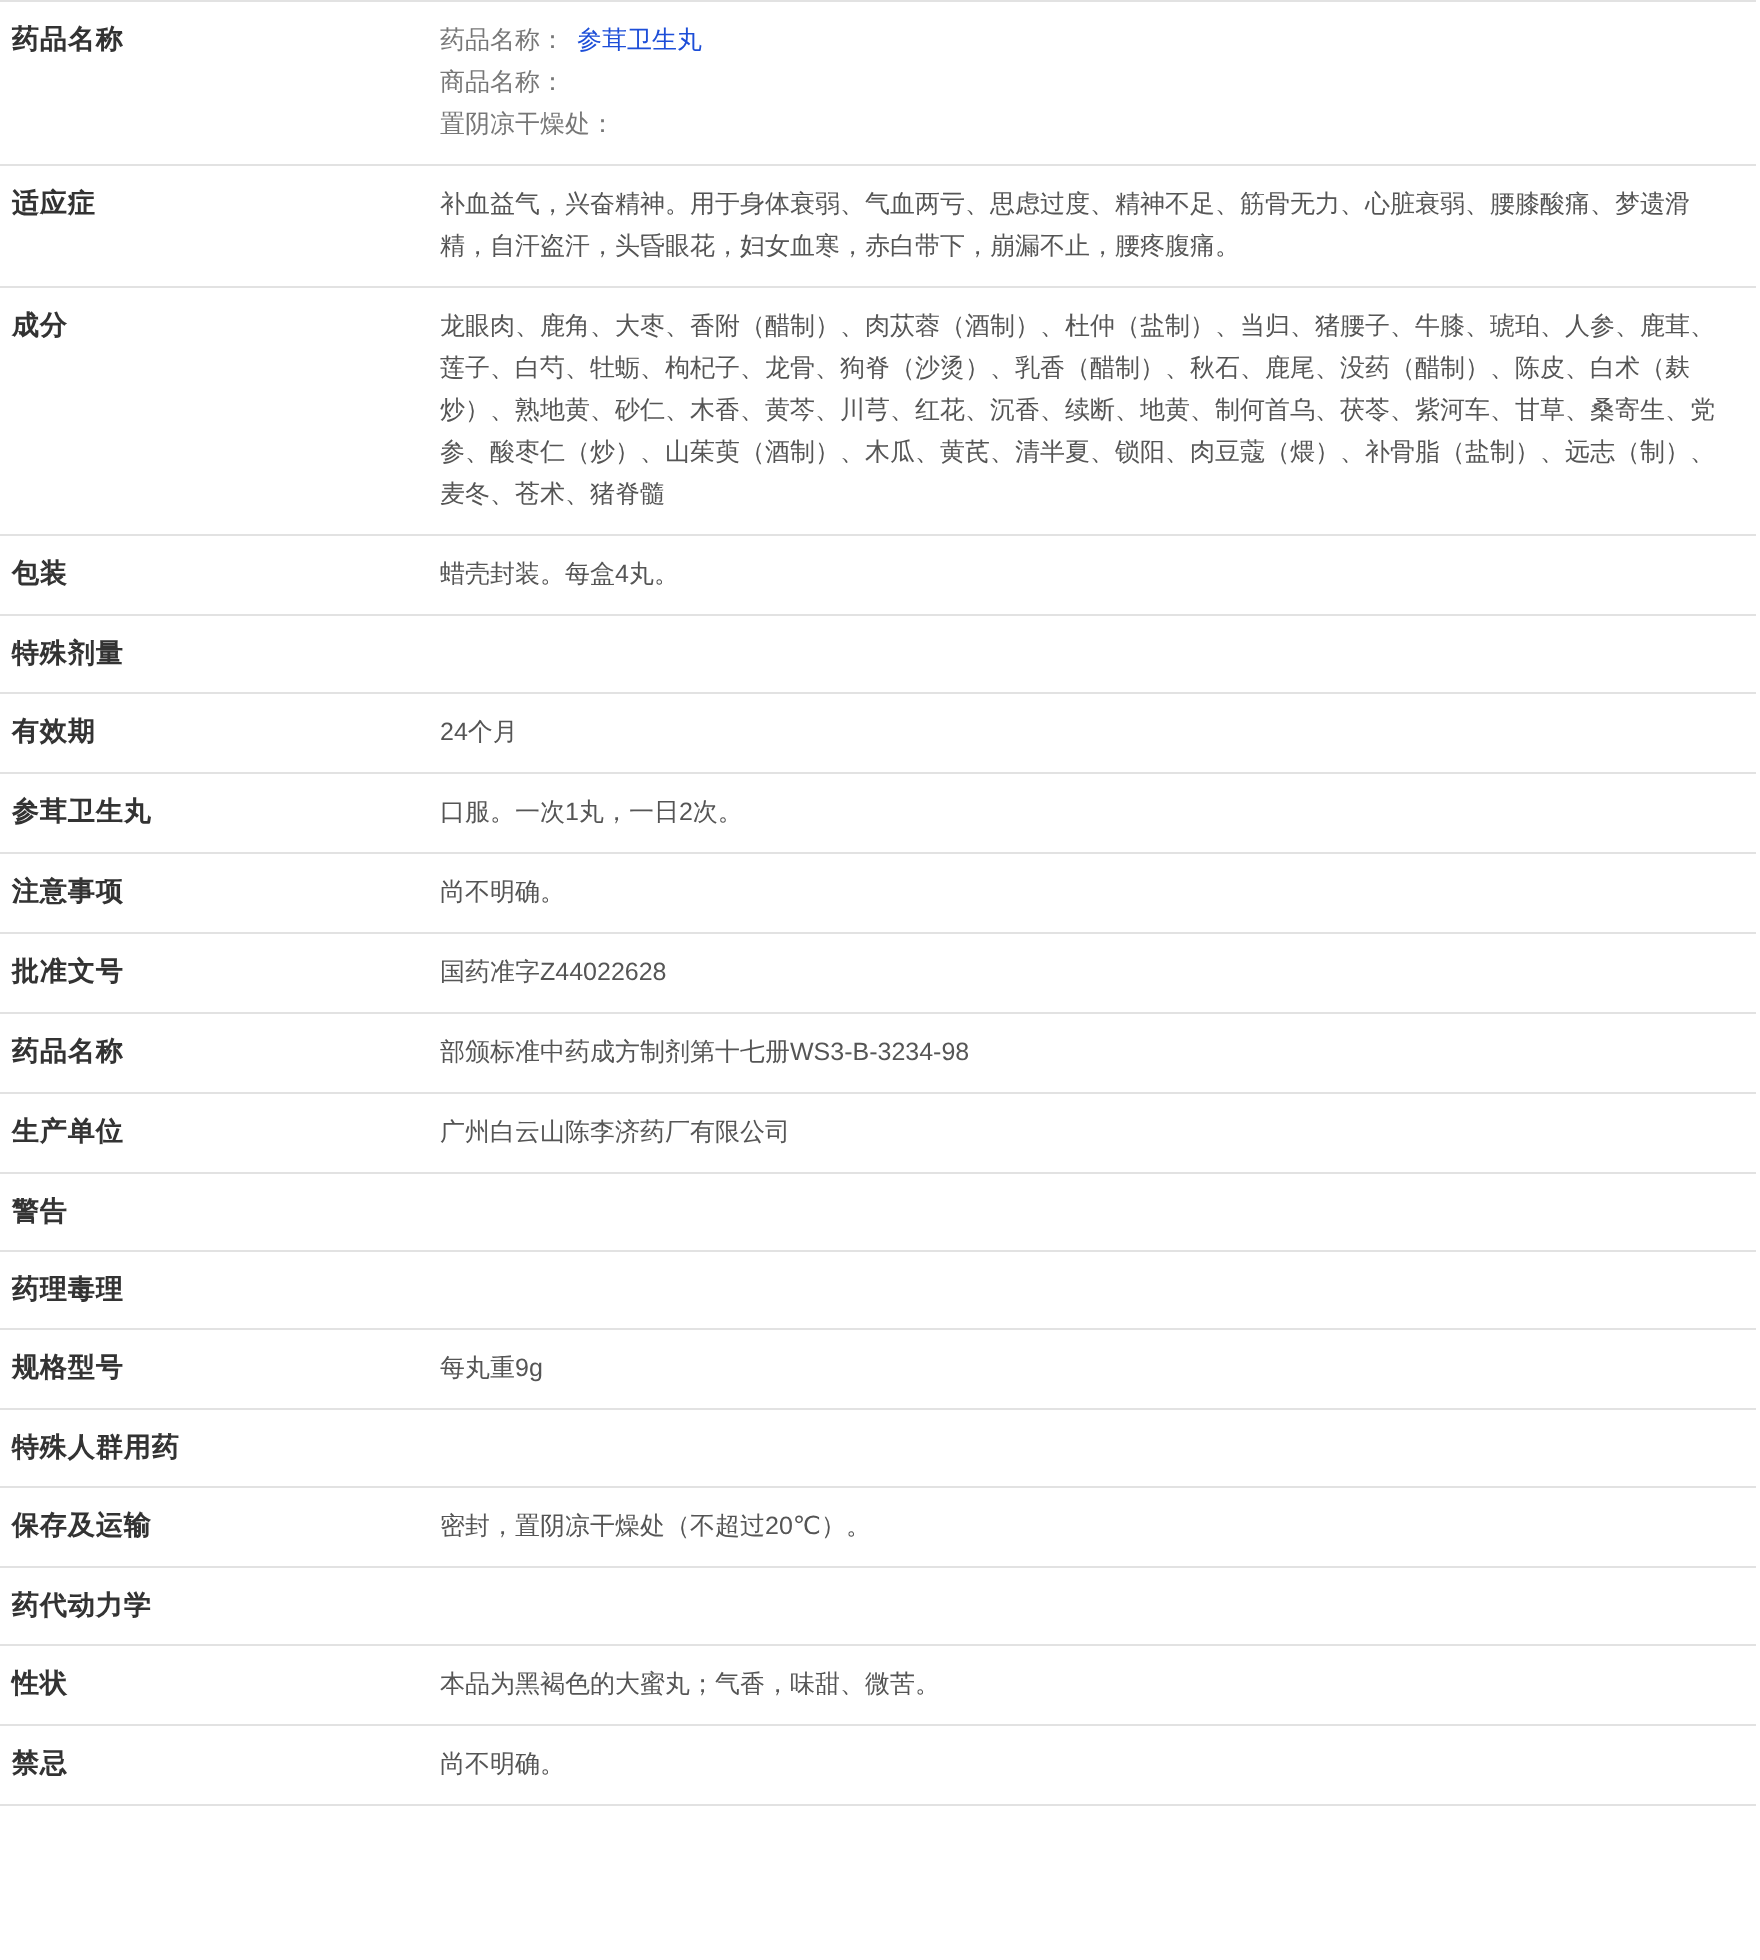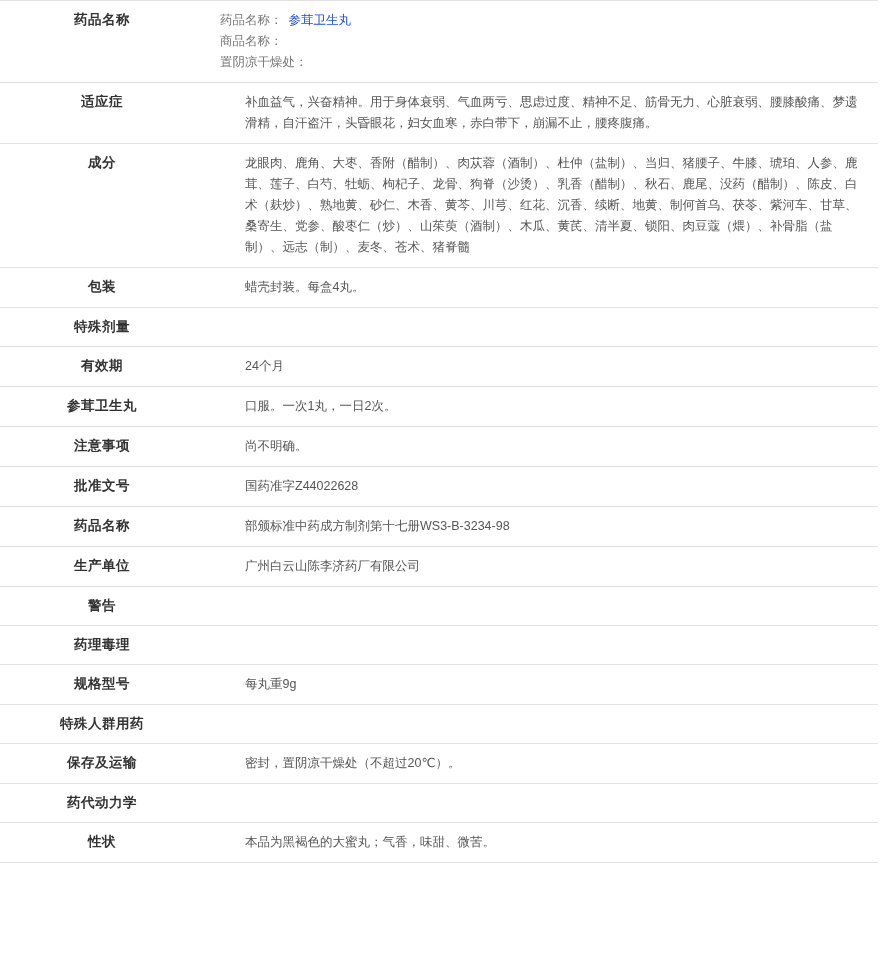--- a/index.html
+++ b/index.html
@@ -27,21 +27,21 @@
     table-layout: fixed;
   }
   table.drug-table tr {
     border-bottom: 1px solid #e2e2e2;
   }
   table.drug-table tr:first-child {
     border-top: 1px solid #e2e2e2;
   }
   td.label-cell {
     width: 210px;
-    text-align: center;
+    text-align: left;
     vertical-align: top;
     padding: 9px 12px 9px 6px;
     font-weight: bold;
     color: #333333;
     font-size: 13.5px;
     letter-spacing: 0.5px;
     line-height: 20px;
     box-sizing: border-box;
     background: #ffffff;
   }
@@ -63,21 +63,20 @@
   }
   .sub-line .sub-key {
     color: #777777;
   }
   .sub-line .sub-val {
     color: #1d4ed8;
     margin-left: 6px;
   }
   .value-text {
     display: block;
-    margin-left: 25px;
   }
   .empty-cell {
     min-height: 20px;
   }
 </style>
 </head>
 <body>
 
 <div class="sheet">
   <table class="drug-table">
@@ -185,15 +184,21 @@
           <td class="value-cell empty-cell">
             <span class="value-text"></span>
           </td>
         </tr>
         <tr>
           <td class="label-cell">性状</td>
           <td class="value-cell">
             <span class="value-text">本品为黑褐色的大蜜丸；气香，味甜、微苦。</span>
           </td>
         </tr>
+        <tr>
+          <td class="label-cell">禁忌</td>
+          <td class="value-cell">
+            <span class="value-text">尚不明确。</span>
+          </td>
+        </tr>
       </tbody>
   </table>
 </div>
 
 </body></html>

